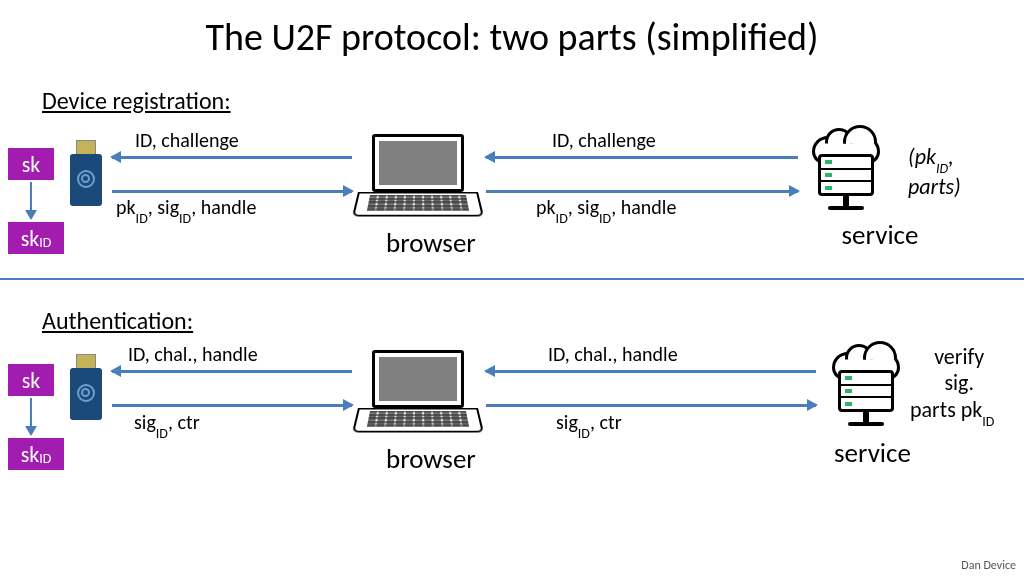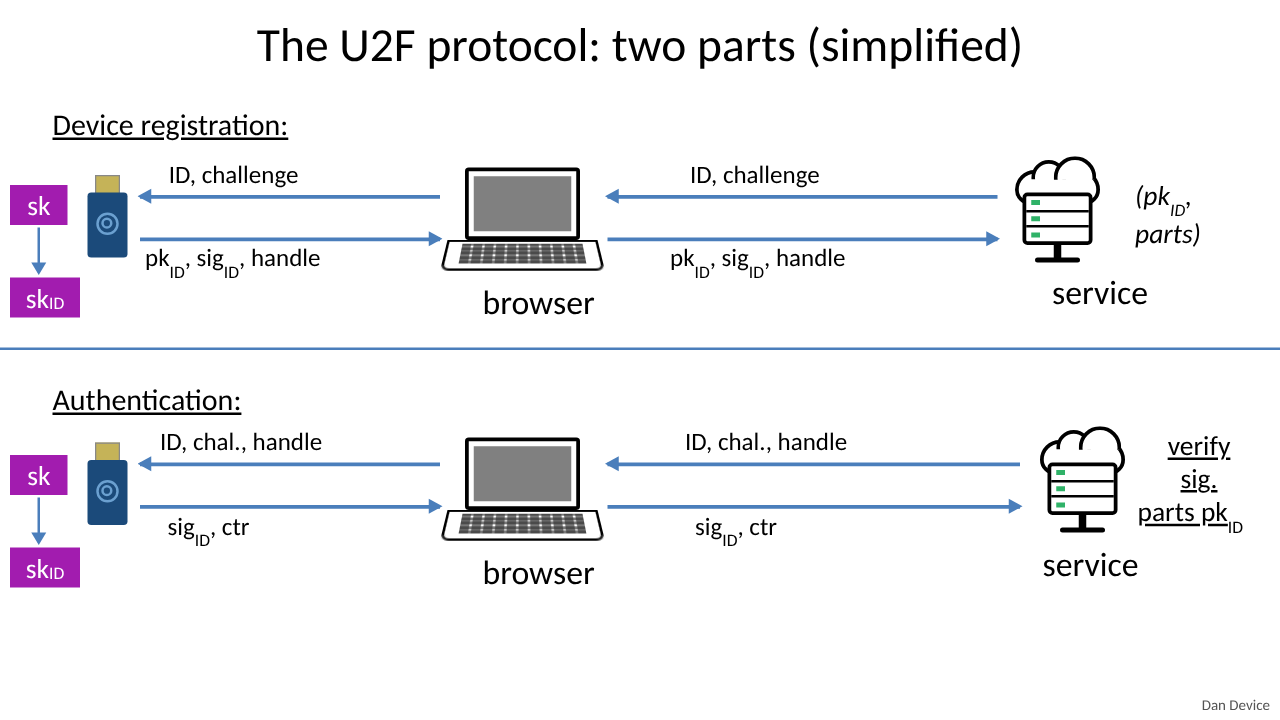--- a/index.html
+++ b/index.html
@@ -377,21 +377,21 @@
   <div class="rack">
       <div class="slot"></div>
       <div class="slot"></div>
       <div class="slot"></div>
     </div>
   <div class="stand"></div>
     <div class="foot"></div>
 </div>
 <div class="caption" style="left:834px; top:436px;">service</div>
 
-<div class="note" style="left:924px; top:344px; text-align:center;text-decoration:underline;">
+<div class="note" style="left:924px; top:344px; text-align:center;">
   <span>verify</span><br>
   <span>sig.</span><br>
   <span style="margin-left:-14px"><span>parts pk</span><span class="sub">ID</span></span>
 </div>
 
 <div class="h-arrow left" style="left:112px; top:370px; width:240px;"></div>
 <div class="msg" style="left:128px; top:342px;">ID,  chal.,  handle</div>
 
 <div class="h-arrow right" style="left:112px; top:404px; width:240px;"></div>
 <div class="msg" style="left:134px; top:410px;">

